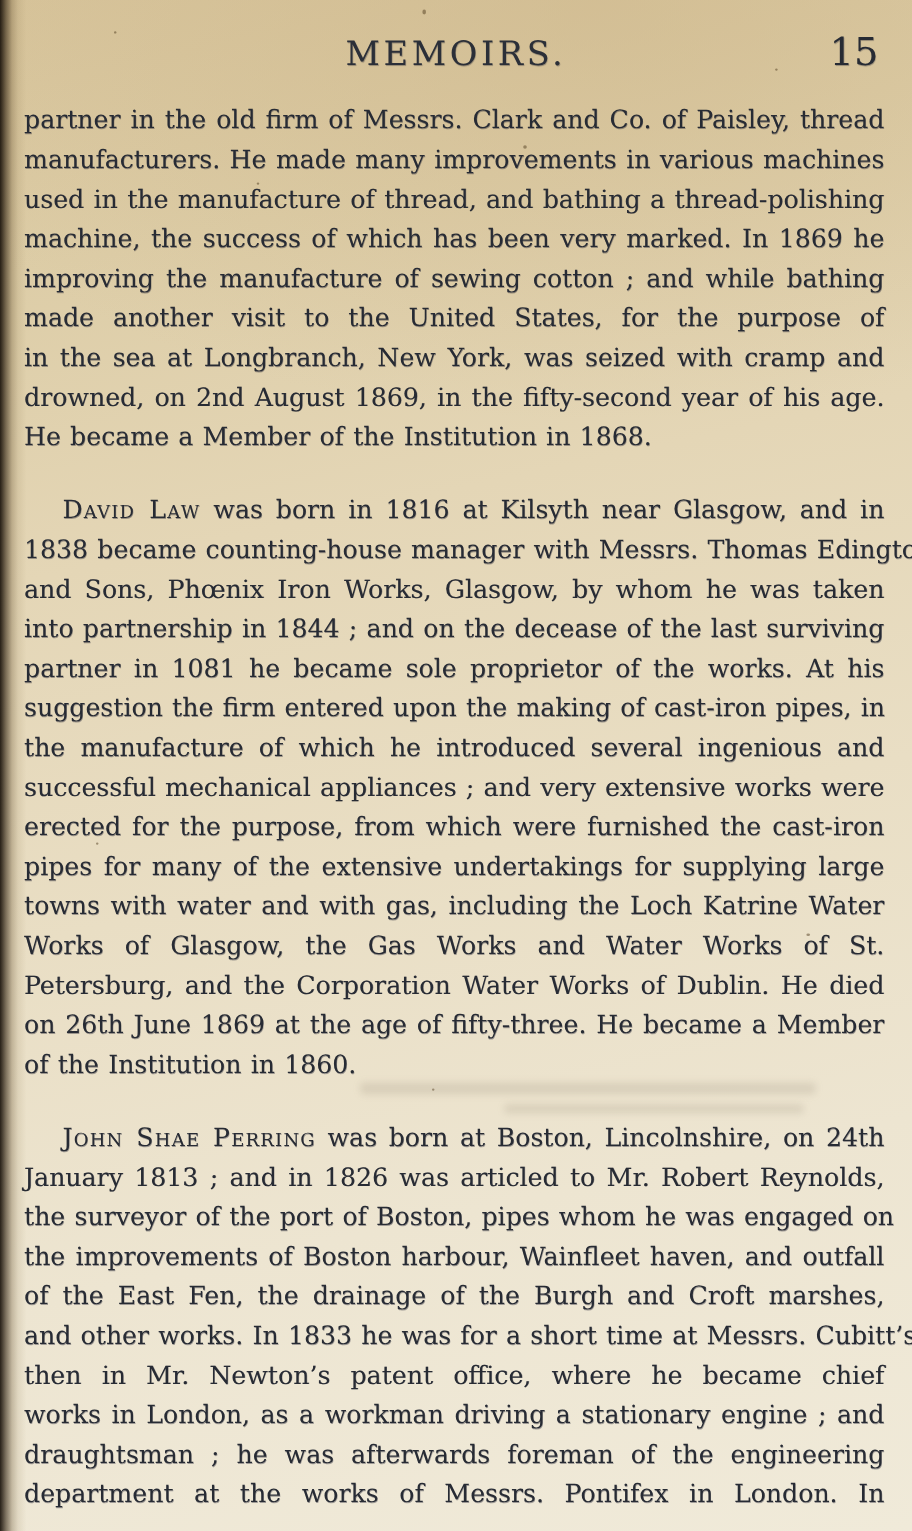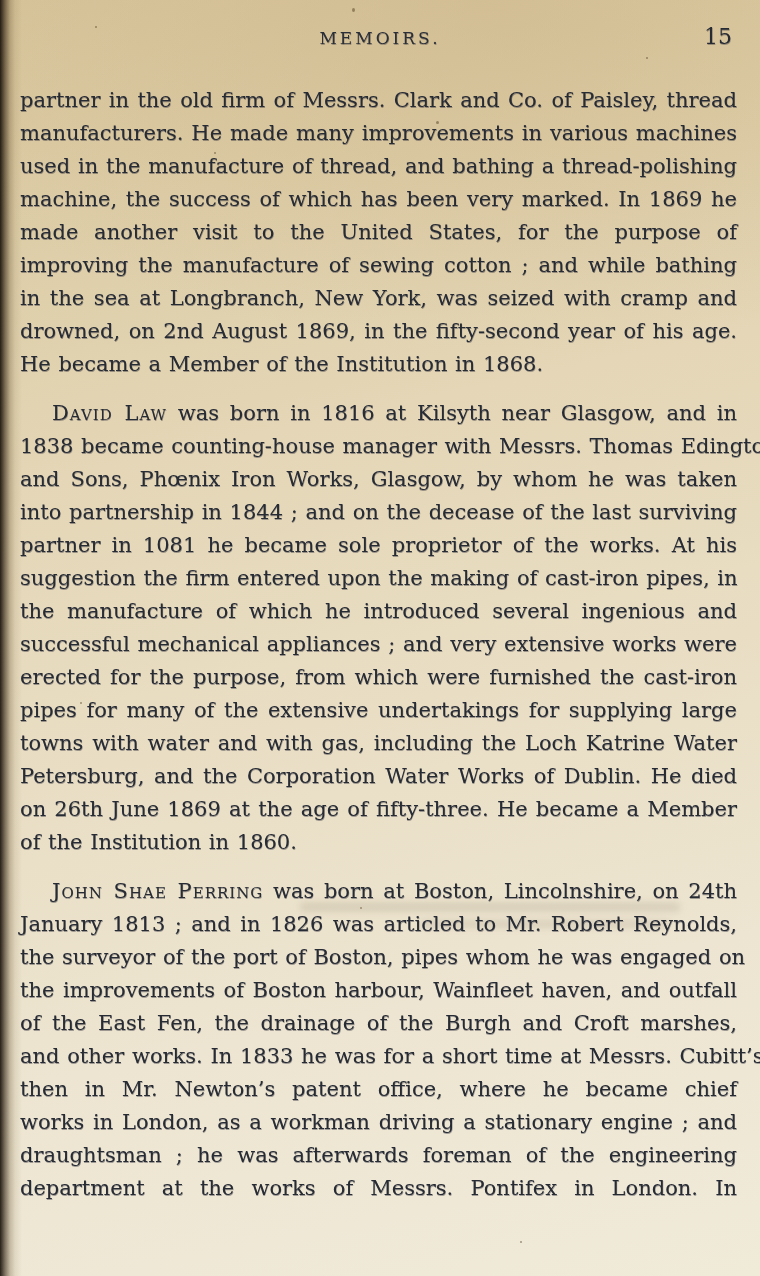--- a/index.html
+++ b/index.html
@@ -14,39 +14,39 @@
   }
   .binding{
     position:absolute;left:0;top:0;bottom:0;width:22px;pointer-events:none;
     background:linear-gradient(90deg,
       rgba(22,15,8,0.92) 0px, rgba(52,38,20,0.60) 5px,
       rgba(105,85,52,0.32) 10px, rgba(140,120,80,0.14) 15px, rgba(140,120,80,0) 22px);
   }
   .running-head{position:absolute;top:0;left:0;right:0;height:60px;}
   .header-title{
     position:absolute;top:28px;left:0;width:100%;text-align:center;
-    font-size:17px;letter-spacing:3px;color:#2b2f38;
+    font-size:28px;letter-spacing:3px;color:#2b2f38;
     text-shadow:0.5px 0.7px 0.6px rgba(35,35,50,0.35);
   }
   .page-number{
-    position:absolute;top:24px;right:28px;font-size:22px;color:#272b34;
+    position:absolute;top:24px;right:28px;font-size:32px;color:#272b34;
     text-shadow:0.5px 0.7px 0.6px rgba(35,35,50,0.35);
   }
   .body-text{
     position:absolute;top:84px;left:20px;right:23px;
     font-size:21px;line-height:33px;word-spacing:1px;
     text-shadow:0.4px 0.6px 0.5px rgba(30,30,48,0.38);
   }
   .line{
     text-align:justify;text-align-last:justify;
     white-space:nowrap;height:33px;overflow:visible;
   }
   .line.end{text-align-last:left;}
   .line.indent{padding-left:32px;}
-  .para + .para{margin-top:16px;}
+  .para + .para{margin-top:28px;}
   .lead{font-variant:small-caps;letter-spacing:1px;}
   .speck{position:absolute;border-radius:50%;background:rgba(82,62,32,0.5);pointer-events:none;}
   .smudge{position:absolute;background:rgba(125,115,92,0.16);filter:blur(3px);border-radius:4px;pointer-events:none;}
 </style>
 </head>
 <body>
 
 <div class="page">
   <div class="binding"></div>
 
@@ -69,39 +69,40 @@
     <div class="page-number">15</div>
   </div>
 
   <div class="body-text">
 
     <div class="para">
       <div class="line">partner in the old firm of Messrs. Clark and Co. of Paisley, thread</div>
       <div class="line">manufacturers.  He made many improvements in various machines</div>
       <div class="line">used in the manufacture of thread, and bathing a thread-polishing</div>
       <div class="line">machine, the success of which has been very marked.  In 1869 he</div>
+      <div class="line">improving the manufacture of sewing cotton ; and while bathing</div>
       <div class="line">made another visit to the United States, for the purpose of</div>
-      <div class="line">improving the manufacture of sewing cotton ; and while bathing</div>
       <div class="line">in the sea at Longbranch, New York, was seized with cramp and</div>
       <div class="line">drowned, on 2nd August 1869, in the fifty-second year of his age.</div>
       <div class="line end">He became a Member of the Institution in 1868.</div>
     </div>
 
     <div class="para">
       <div class="line indent"><span class="lead">David Law</span><span> was born in 1816 at Kilsyth near Glasgow, and in</span></div>
       <div class="line">1838 became counting-house manager with Messrs. Thomas Edington</div>
       <div class="line">and Sons, Phœnix Iron Works, Glasgow, by whom he was taken</div>
       <div class="line">into partnership in 1844 ; and on the decease of the last surviving</div>
       <div class="line">partner in 1081 he became sole proprietor of the works.  At his</div>
       <div class="line">suggestion the firm entered upon the making of cast-iron pipes, in</div>
       <div class="line">the manufacture of which he introduced several ingenious and</div>
       <div class="line">successful mechanical appliances ; and very extensive works were</div>
       <div class="line">erected for the purpose, from which were furnished the cast-iron</div>
       <div class="line">pipes for many of the extensive undertakings for supplying large</div>
       <div class="line">towns with water and with gas, including the Loch Katrine Water</div>
+      <div class="line">Works of Glasgow, the Gas Works and Water Works of St.</div>
       <div class="line">Petersburg, and the Corporation Water Works of Dublin.  He died</div>
       <div class="line">on 26th June 1869 at the age of fifty-three.  He became a Member</div>
       <div class="line end">of the Institution in 1860.</div>
     </div>
 
     <div class="para">
       <div class="line indent"><span class="lead">John Shae Perring</span><span> was born at Boston, Lincolnshire, on 24th</span></div>
       <div class="line">January 1813 ; and in 1826 was articled to Mr. Robert Reynolds,</div>
       <div class="line">the surveyor of the port of Boston, pipes whom he was engaged on</div>
       <div class="line">the improvements of Boston harbour, Wainfleet haven, and outfall</div>

